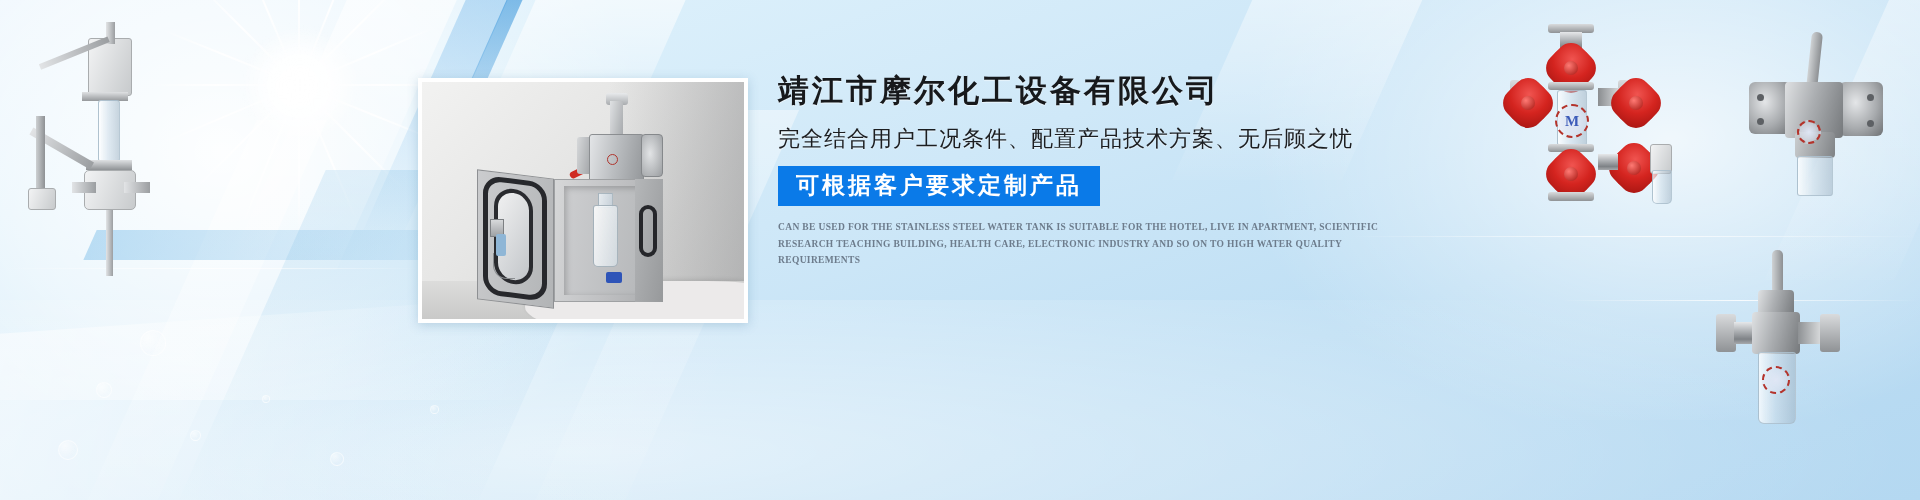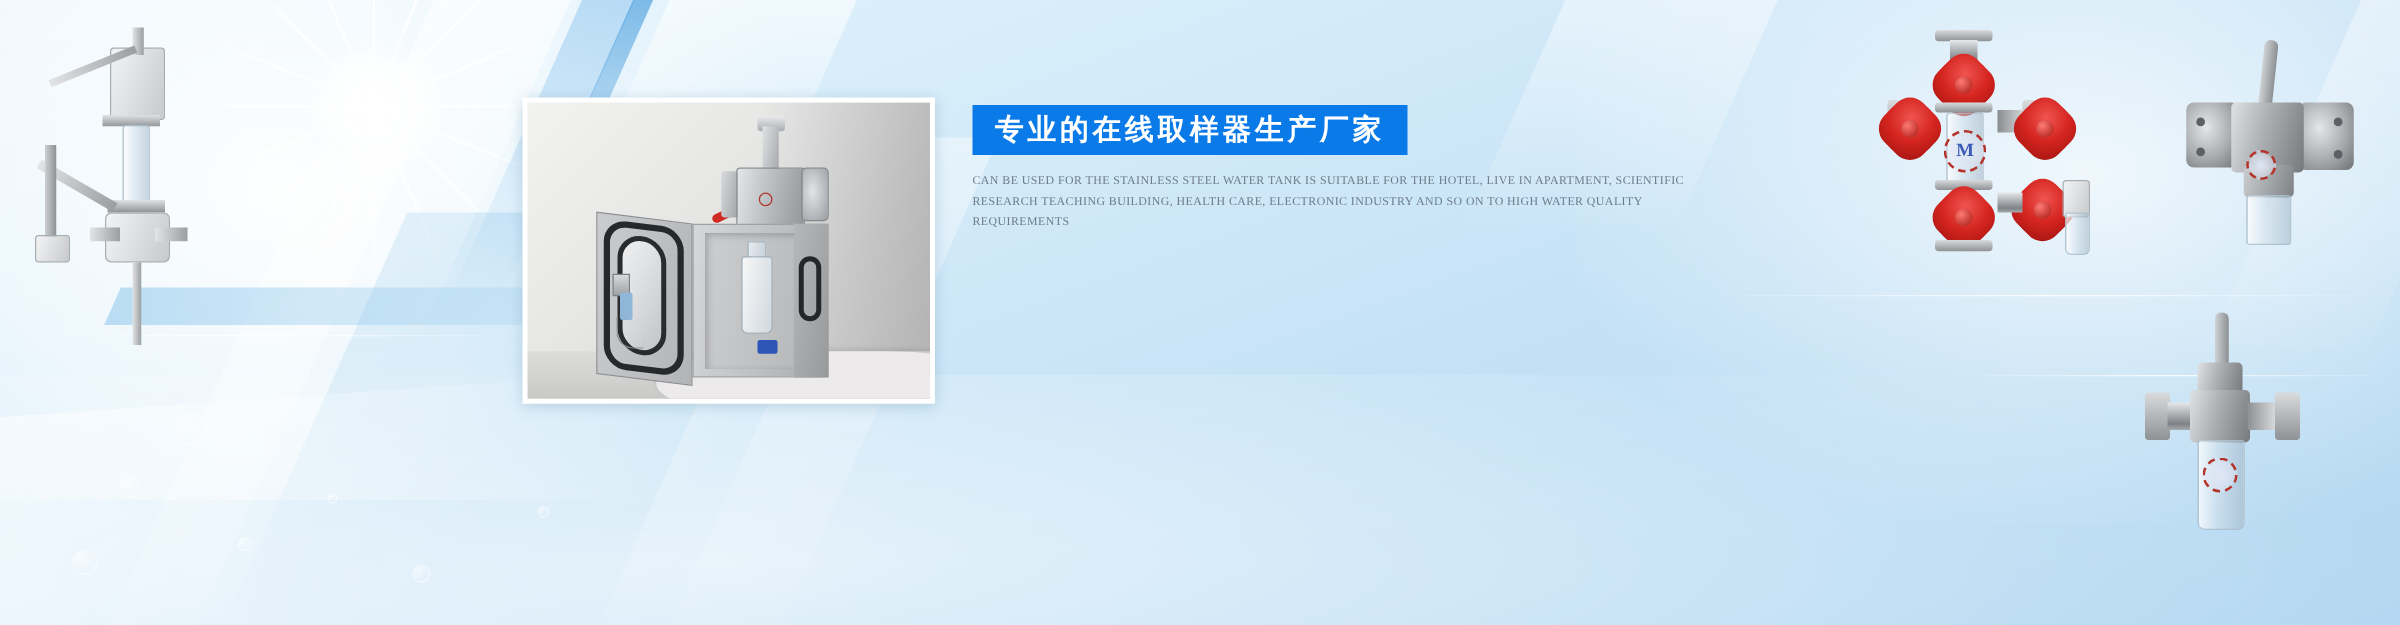--- a/index.html
+++ b/index.html
@@ -205,21 +205,21 @@
     display:inline-block; margin-top:12px;
     background:#0a7ae8; color:#fff;
     font-size:23px; font-weight:bold; letter-spacing:3px;
     padding:7px 18px 9px 18px; line-height:1.05;
     white-space:nowrap;
   }
   .en {
     margin-top:13px; width:610px;
     font-family:"Liberation Serif", serif;
     font-size:9.5px; line-height:1.75; letter-spacing:.35px;
-    color:#6d7c8c; text-transform:uppercase;
+    color:#6d7c8c; text-transform:uppercase;font-weight:bold;
   }
 
   
   .watermark {
     position:absolute; left:218px; top:360px;
     font-family:"Liberation Serif", serif;
     font-size:44px; font-weight:bold; font-style:italic;
     color:rgba(255,255,255,.88);
     letter-spacing:1px;
     text-shadow:1px 2px 0 rgba(150,190,220,.55);
@@ -383,18 +383,20 @@
       <div class="cab-door"></div>
       <div class="cab-door-seal"></div>
       <div class="cab-window"></div>
       <div class="cab-lock"></div>
       <div class="cab-key"></div>
       <div class="cab-keycord"></div>
     </div>
   </div>
 
   <div class="copy">
-    <div><span class="cta">专业的在线取样器生产厂家</span></div>
+    <div class="company">靖江市摩尔化工设备有限公司</div>
+    <div class="subline">完全结合用户工况条件、配置产品技术方案、无后顾之忧</div>
+    <div><span class="cta">可根据客户要求定制产品</span></div>
     <div class="en">CAN BE USED FOR THE STAINLESS STEEL WATER TANK IS SUITABLE FOR THE HOTEL, LIVE IN APARTMENT, SCIENTIFIC RESEARCH TEACHING BUILDING, HEALTH CARE, ELECTRONIC INDUSTRY AND SO ON TO HIGH WATER QUALITY REQUIREMENTS</div>
   </div>
 
 
 </div>
 
 </body></html>

